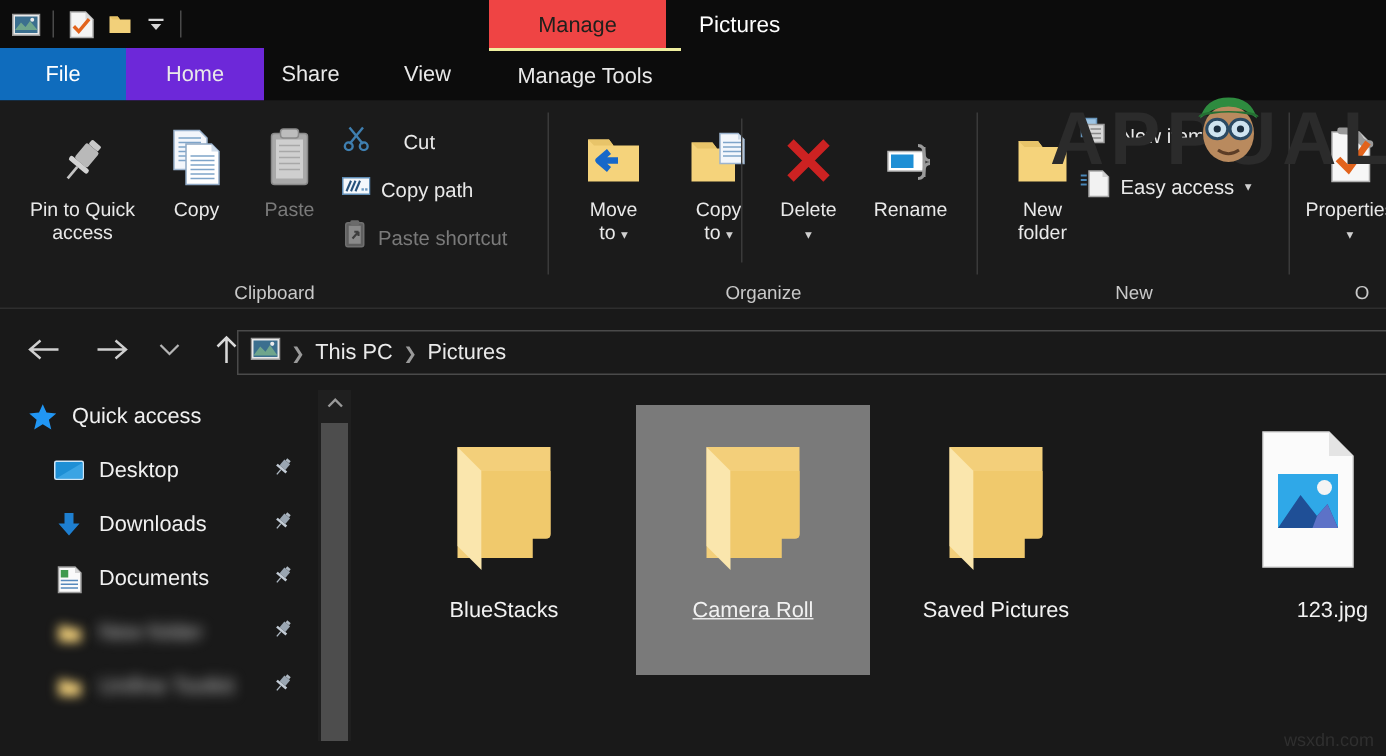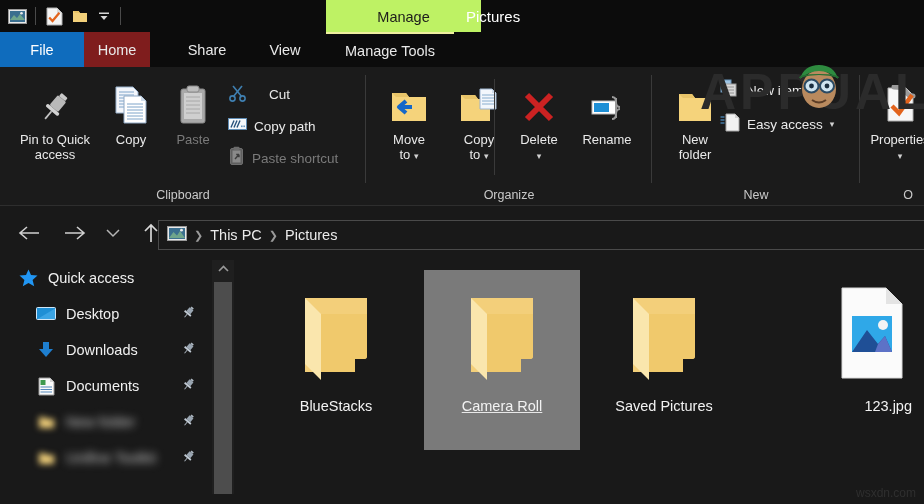--- a/index.html
+++ b/index.html
@@ -12,36 +12,36 @@
   #app { position: relative; width: 924px; height: 504px; background: #191919; color: #e8e8e8; }
 
   
   .titlebar { position: relative; height: 32px; background: #0c0c0c; display: flex; align-items: center; }
   .qat { display: flex; align-items: center; height: 32px; padding-left: 4px; gap: 0px; }
   .qat-btn { width: 26px; height: 26px; display: flex; align-items: center; justify-content: center; }
   .qat-sep { width: 1px; height: 18px; background: #4a4a4a; margin: 0 5px; }
   .qat-dd { width: 22px; height: 26px; display: flex; align-items: center; justify-content: center; }
 
   .tt-manage {
-    position: absolute; left: 326px; top: 0; width: 155px; height: 34px;
-    background: #bef264; color: #20201c;
+    position: absolute; left: 326px; top: 0; width: 118px; height: 34px;
+    background: #ef4444; color: #20201c;
     display: flex; align-items: center; justify-content: center;
     font-size: 14.5px;
   }
   .win-title {
     position: absolute; left: 466px; top: 0; height: 32px;
     display: flex; align-items: center; font-size: 15px; color: #ffffff;
   }
 
   
   .tabstrip { position: relative; height: 35px; background: #0c0c0c; }
   .tab { position: absolute; top: 0; height: 35px; display: flex; align-items: center; justify-content: center;
          font-size: 14.5px; color: #e9e9e9; }
   .tab.file { left: 0; width: 84px; background: #0f6cbd; color: #fff; }
-  .tab.home { left: 84px; width: 66px; background: #7f1d1d; }
+  .tab.home { left: 84px; width: 92px; background: #6d28d9; }
   .tab.share { left: 166px; width: 82px; }
   .tab.view { left: 248px; width: 74px; }
   .tab.ptools { left: 326px; width: 128px; border-top: 2px solid #efef9f; }
 
   
   .ribbon { position: relative; height: 139px; background: #1b1b1b; border-bottom: 1px solid #2e2e2e; }
   .grp { position: absolute; top: 0; height: 139px; }
   .grp-label { position: absolute; bottom: 4px; width: 100%; text-align: center; font-size: 12.5px; color: #c9c9c9; }
   .grp-div { position: absolute; top: 8px; width: 1px; height: 108px; background: #3a3a3a; }
 

